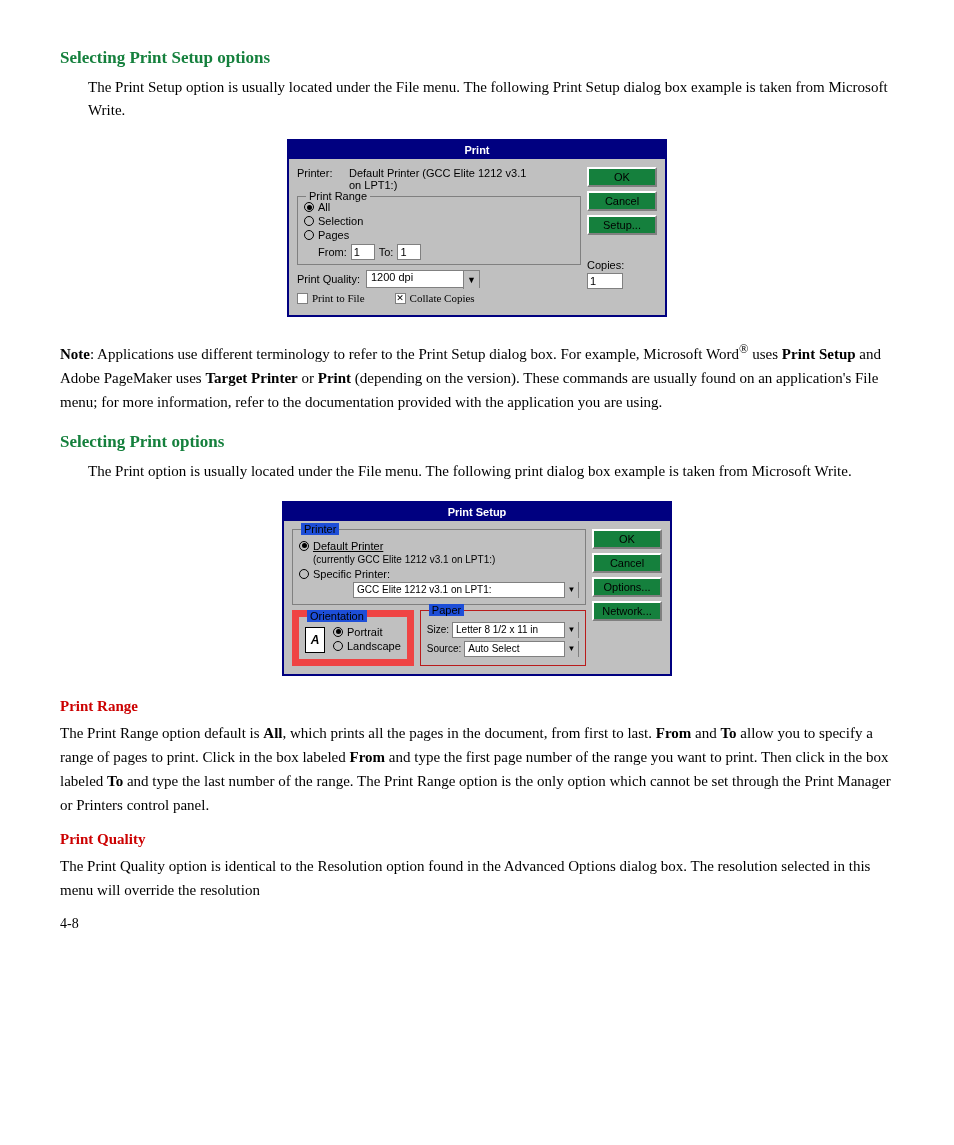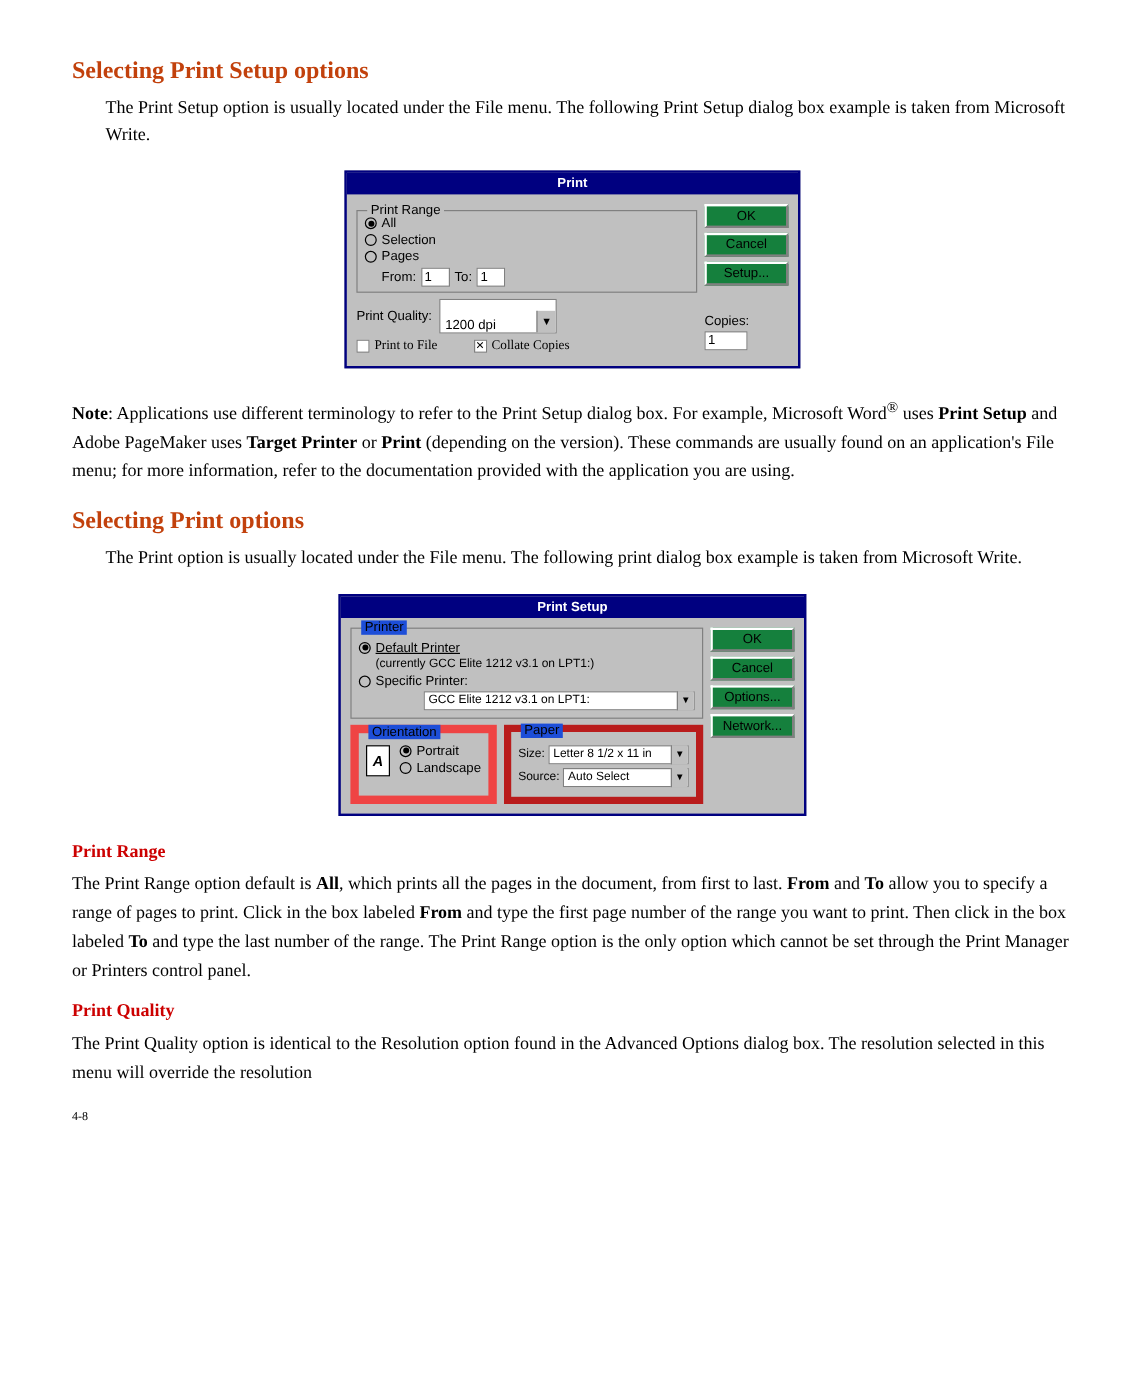--- a/index.html
+++ b/index.html
@@ -7,23 +7,23 @@
       background: #ffffff;
       font-family: 'Times New Roman', Times, serif;
       font-size: 15px;
       color: #000000;
       padding: 48px 60px 48px 60px;
       max-width: 954px;
       min-height: 1145px;
     }
 
     .section-heading {
-      color: #c2410c;
+      color: #15803d;
       font-weight: bold;
-      font-size: 20px;
+      font-size: 17px;
       margin-bottom: 8px;
     }
 
     .body-text {
       font-size: 15px;
       line-height: 1.5;
       margin-bottom: 10px;
       margin-left: 28px;
     }
 
@@ -171,25 +171,25 @@
     .quality-row {
       display: flex;
       align-items: center;
       gap: 6px;
       margin-bottom: 4px;
       font-size: 11px;
     }
 
     .quality-select {
       display: flex;
-      align-items: flex-end;
-      gap: 0;
+      align-items: flex-start;
+      gap: 16px;
       border: 1px solid #808080;
       background: #fff;
-      height: 29px;
+      height: 18px;
     }
 
     .quality-select-text {
       padding: 0 4px;
       font-size: 11px;
       width: 80px;
     }
 
     .quality-select-btn {
       background: #c0c0c0;
@@ -308,21 +308,21 @@
     }
 
     .orient-group {
       border: 7px solid #ef4444;
       padding: 5px 6px 5px 6px;
       position: relative;
       flex: 1;
     }
 
     .paper-group {
-      border: 6px solid #b91c1c;
+      border: 1px solid #b91c1c;
       padding: 5px 6px 5px 6px;
       position: relative;
       flex: 2;
     }
 
     .portrait-icon {
       width: 20px;
       height: 26px;
       border: 1px solid #000;
       background: #fff;
@@ -340,37 +340,41 @@
       align-items: center;
       gap: 3px;
       margin-bottom: 3px;
       font-size: 10px;
     }
 
     .page-number {
       position: absolute;
       bottom: 0;
       left: 0;
-      font-size: 10px;
+      font-size: 14px;
       padding: 0;
     }
   </style>
 </head>
 <body>
 
 <h2 class="section-heading">Selecting Print Setup options</h2>
 
 <p class="body-text">The Print Setup option is usually located under the File menu. The following Print Setup dialog box example is taken from Microsoft Write.</p>
 
 <div class="dialog-container">
   <div class="dialog-box">
     <div class="dialog-titlebar">Print</div>
     <div class="dialog-body">
       <div class="dialog-left">
 
+        <div class="dialog-row">
+          <span class="dialog-label">Printer:</span>
+          <span class="dialog-value">Default Printer (GCC Elite 1212 v3.1<br>on LPT1:)</span>
+        </div>
 
         <div class="dialog-group" style="margin-top:5px;">
           <span class="dialog-group-label">Print Range</span>
           <div class="radio-row">
             <div class="radio-circle checked"></div>
             <span>All</span>
           </div>
           <div class="radio-row">
             <div class="radio-circle"></div>
             <span>Selection</span>

